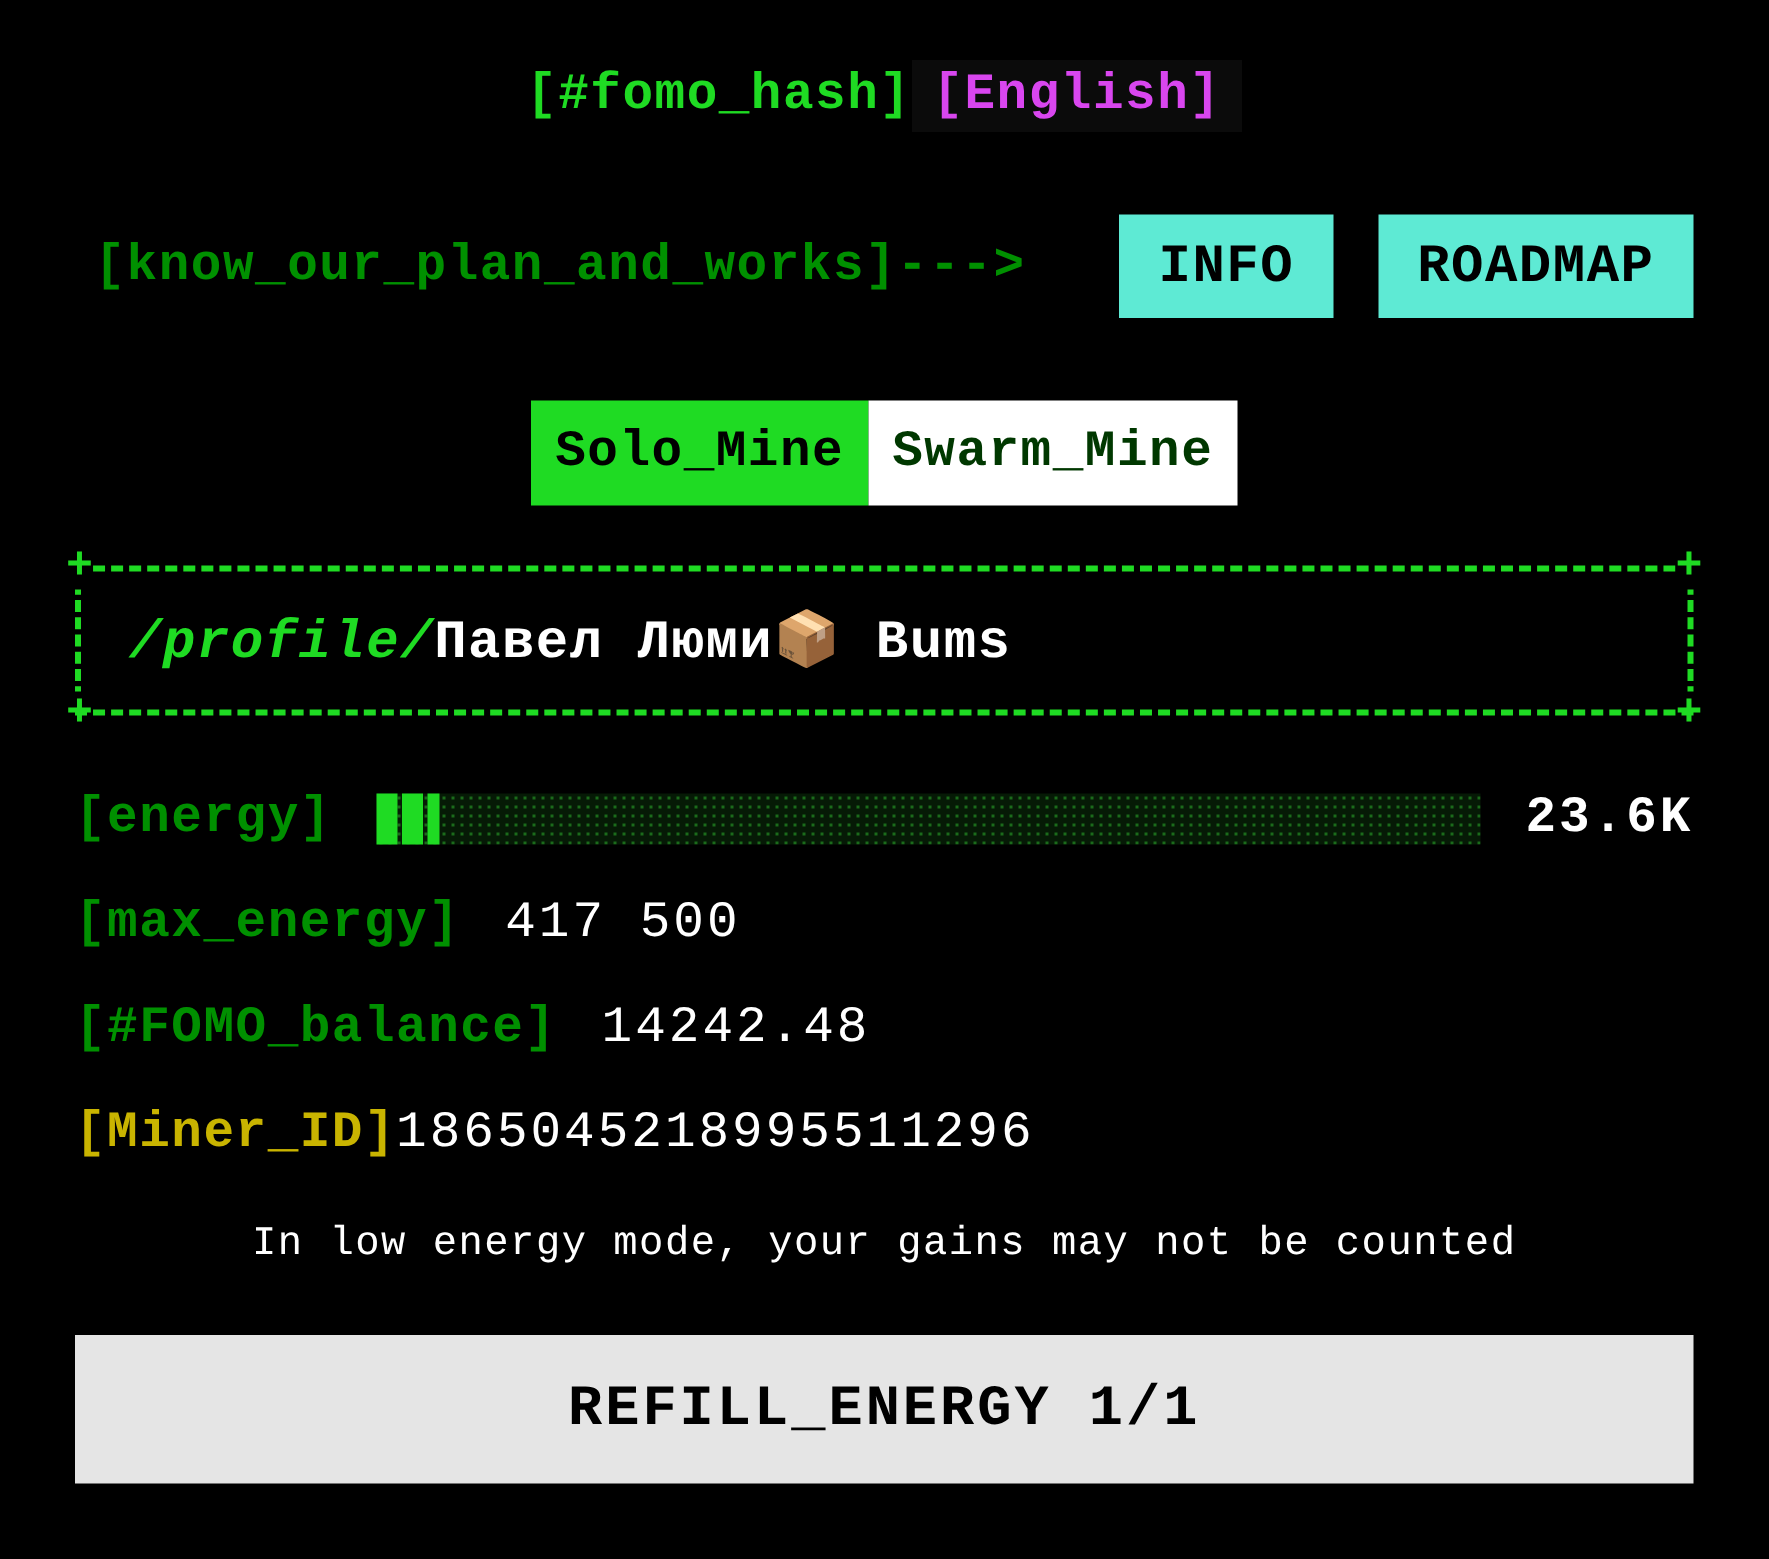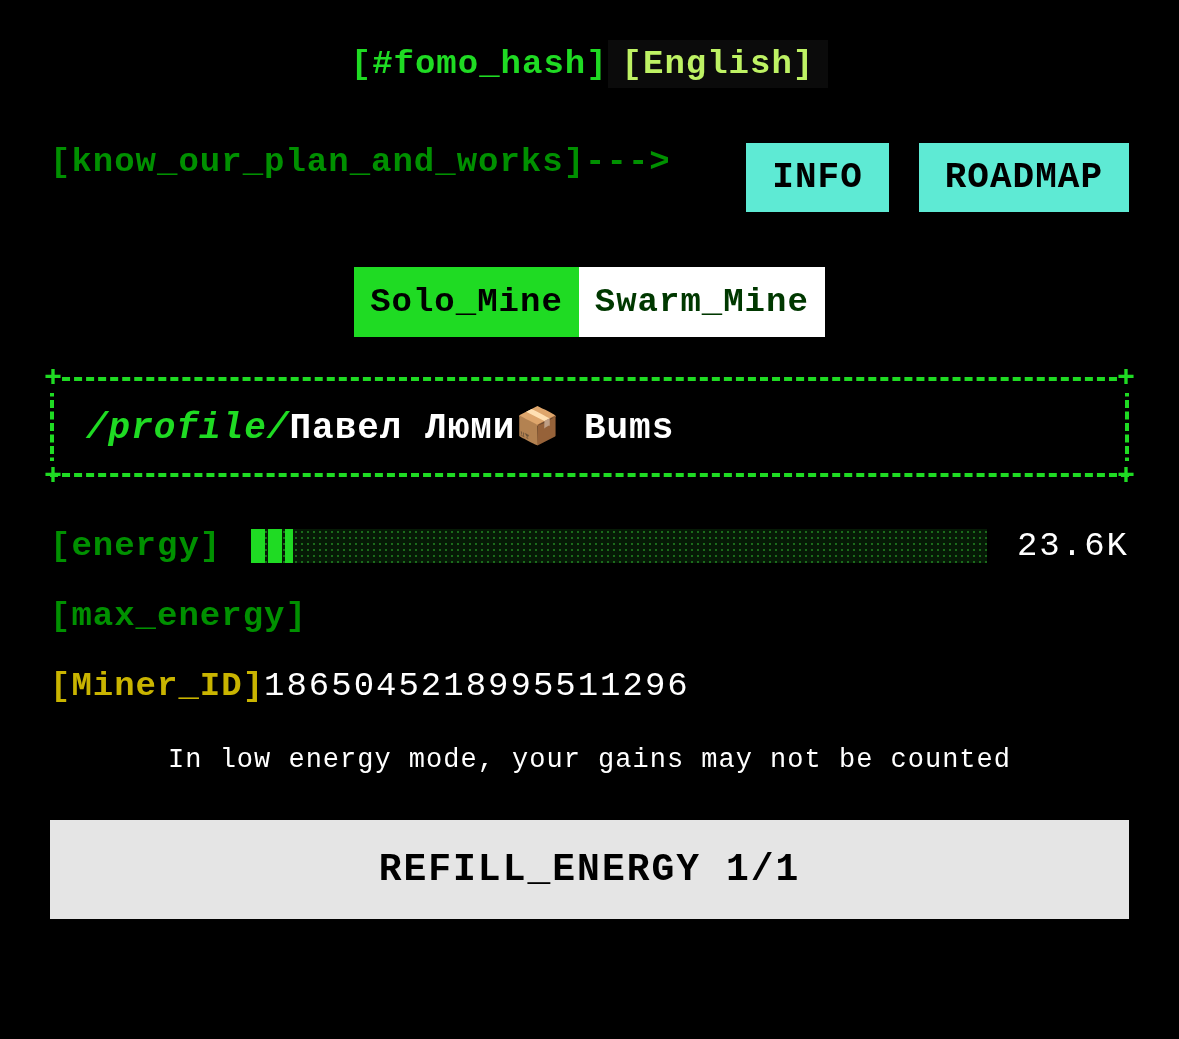--- a/index.html
+++ b/index.html
@@ -20,30 +20,32 @@
     justify-content: center;
     align-items: center;
     margin-bottom: 55px;
   }
   .logo {
     color: #1fdb23;
     font-size: 34px;
     letter-spacing: 1px;
   }
   .lang {
-    color: #bef264;
+    color: #d946ef;
     font-size: 34px;
     background: #0b0b0b;
     padding: 5px 14px;
     letter-spacing: 1px;
   }
   .plan-row {
     display: flex;
+    align-items: center;
     gap: 30px;
     margin-bottom: 55px;
+    margin-left: 13px;
   }
   .plan-label {
     color: #009000;
     font-size: 34px;
     letter-spacing: 1px;
   }
   .btn-green {
     background: #5eead4;
     color: #000;
     font-size: 36px;
@@ -157,21 +159,21 @@
   }
   .energy-seg {
     background: #1fdb23;
     height: 100%;
     width: 14px;
     margin-right: 3px;
   }
   .energy-val {
     color: #fff;
     font-size: 34px;
-    font-weight: normal;
+    font-weight: bold;
     letter-spacing: 2px;
   }
   .warning {
     color: #fff;
     font-size: 27px;
     font-weight: normal;
     text-align: center;
     letter-spacing: 1px;
     margin-bottom: 45px;
   }
@@ -227,22 +229,27 @@
           <div class="energy-seg"></div>
           <div class="energy-seg"></div>
           <div class="energy-seg" style="width:8px"></div>
         </div>
       </div>
       <span class="energy-val">23.6K</span>
     </div>
 
     <div class="stat-row">
       <span class="stat-label">[max_energy]</span>
-    </div>
-
+      <span class="stat-val">417 500</span>
+    </div>
+
+    <div class="stat-row">
+      <span class="stat-label">[#FOMO_balance]</span>
+      <span class="stat-val">14242.48</span>
+    </div>
 
     <div class="stat-row" style="margin-bottom:0">
       <span class="stat-label-yellow">[Miner_ID]</span>
       <span class="stat-val">1865045218995511296</span>
     </div>
   </div>
 
   <div class="warning">In low energy mode, your gains may not be counted</div>
 
   <button class="refill-btn">REFILL_ENERGY 1/1</button>

